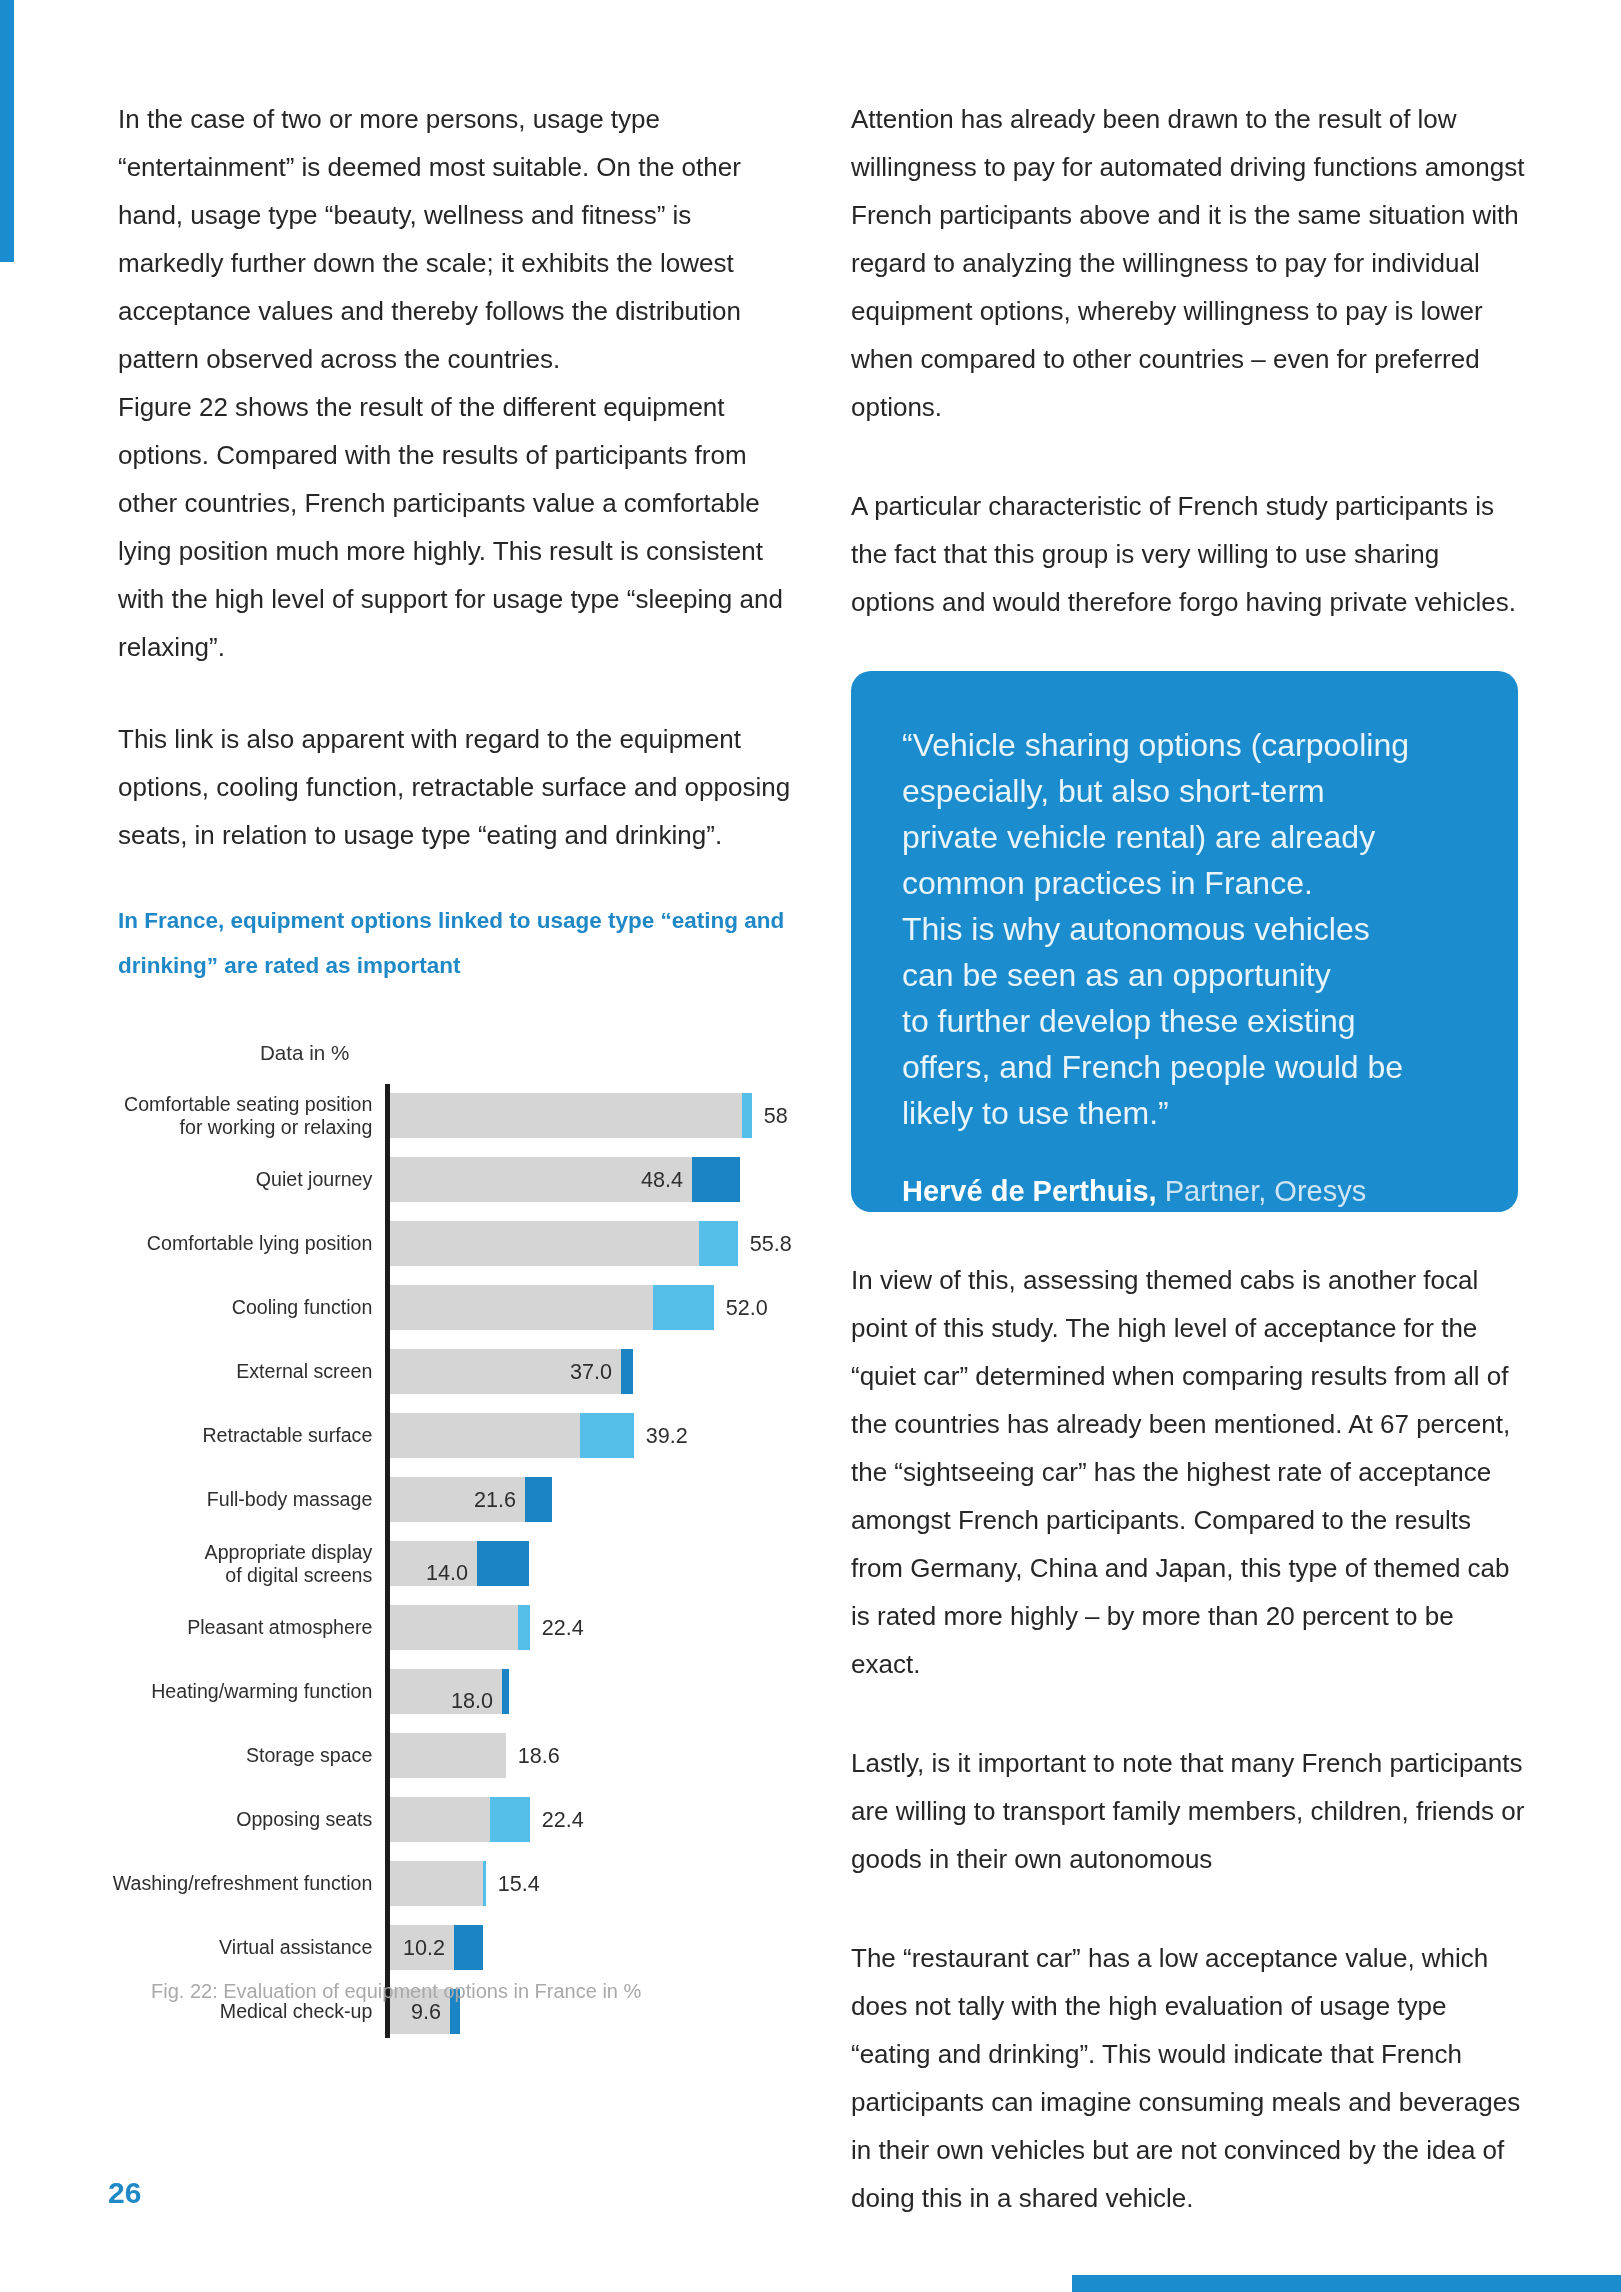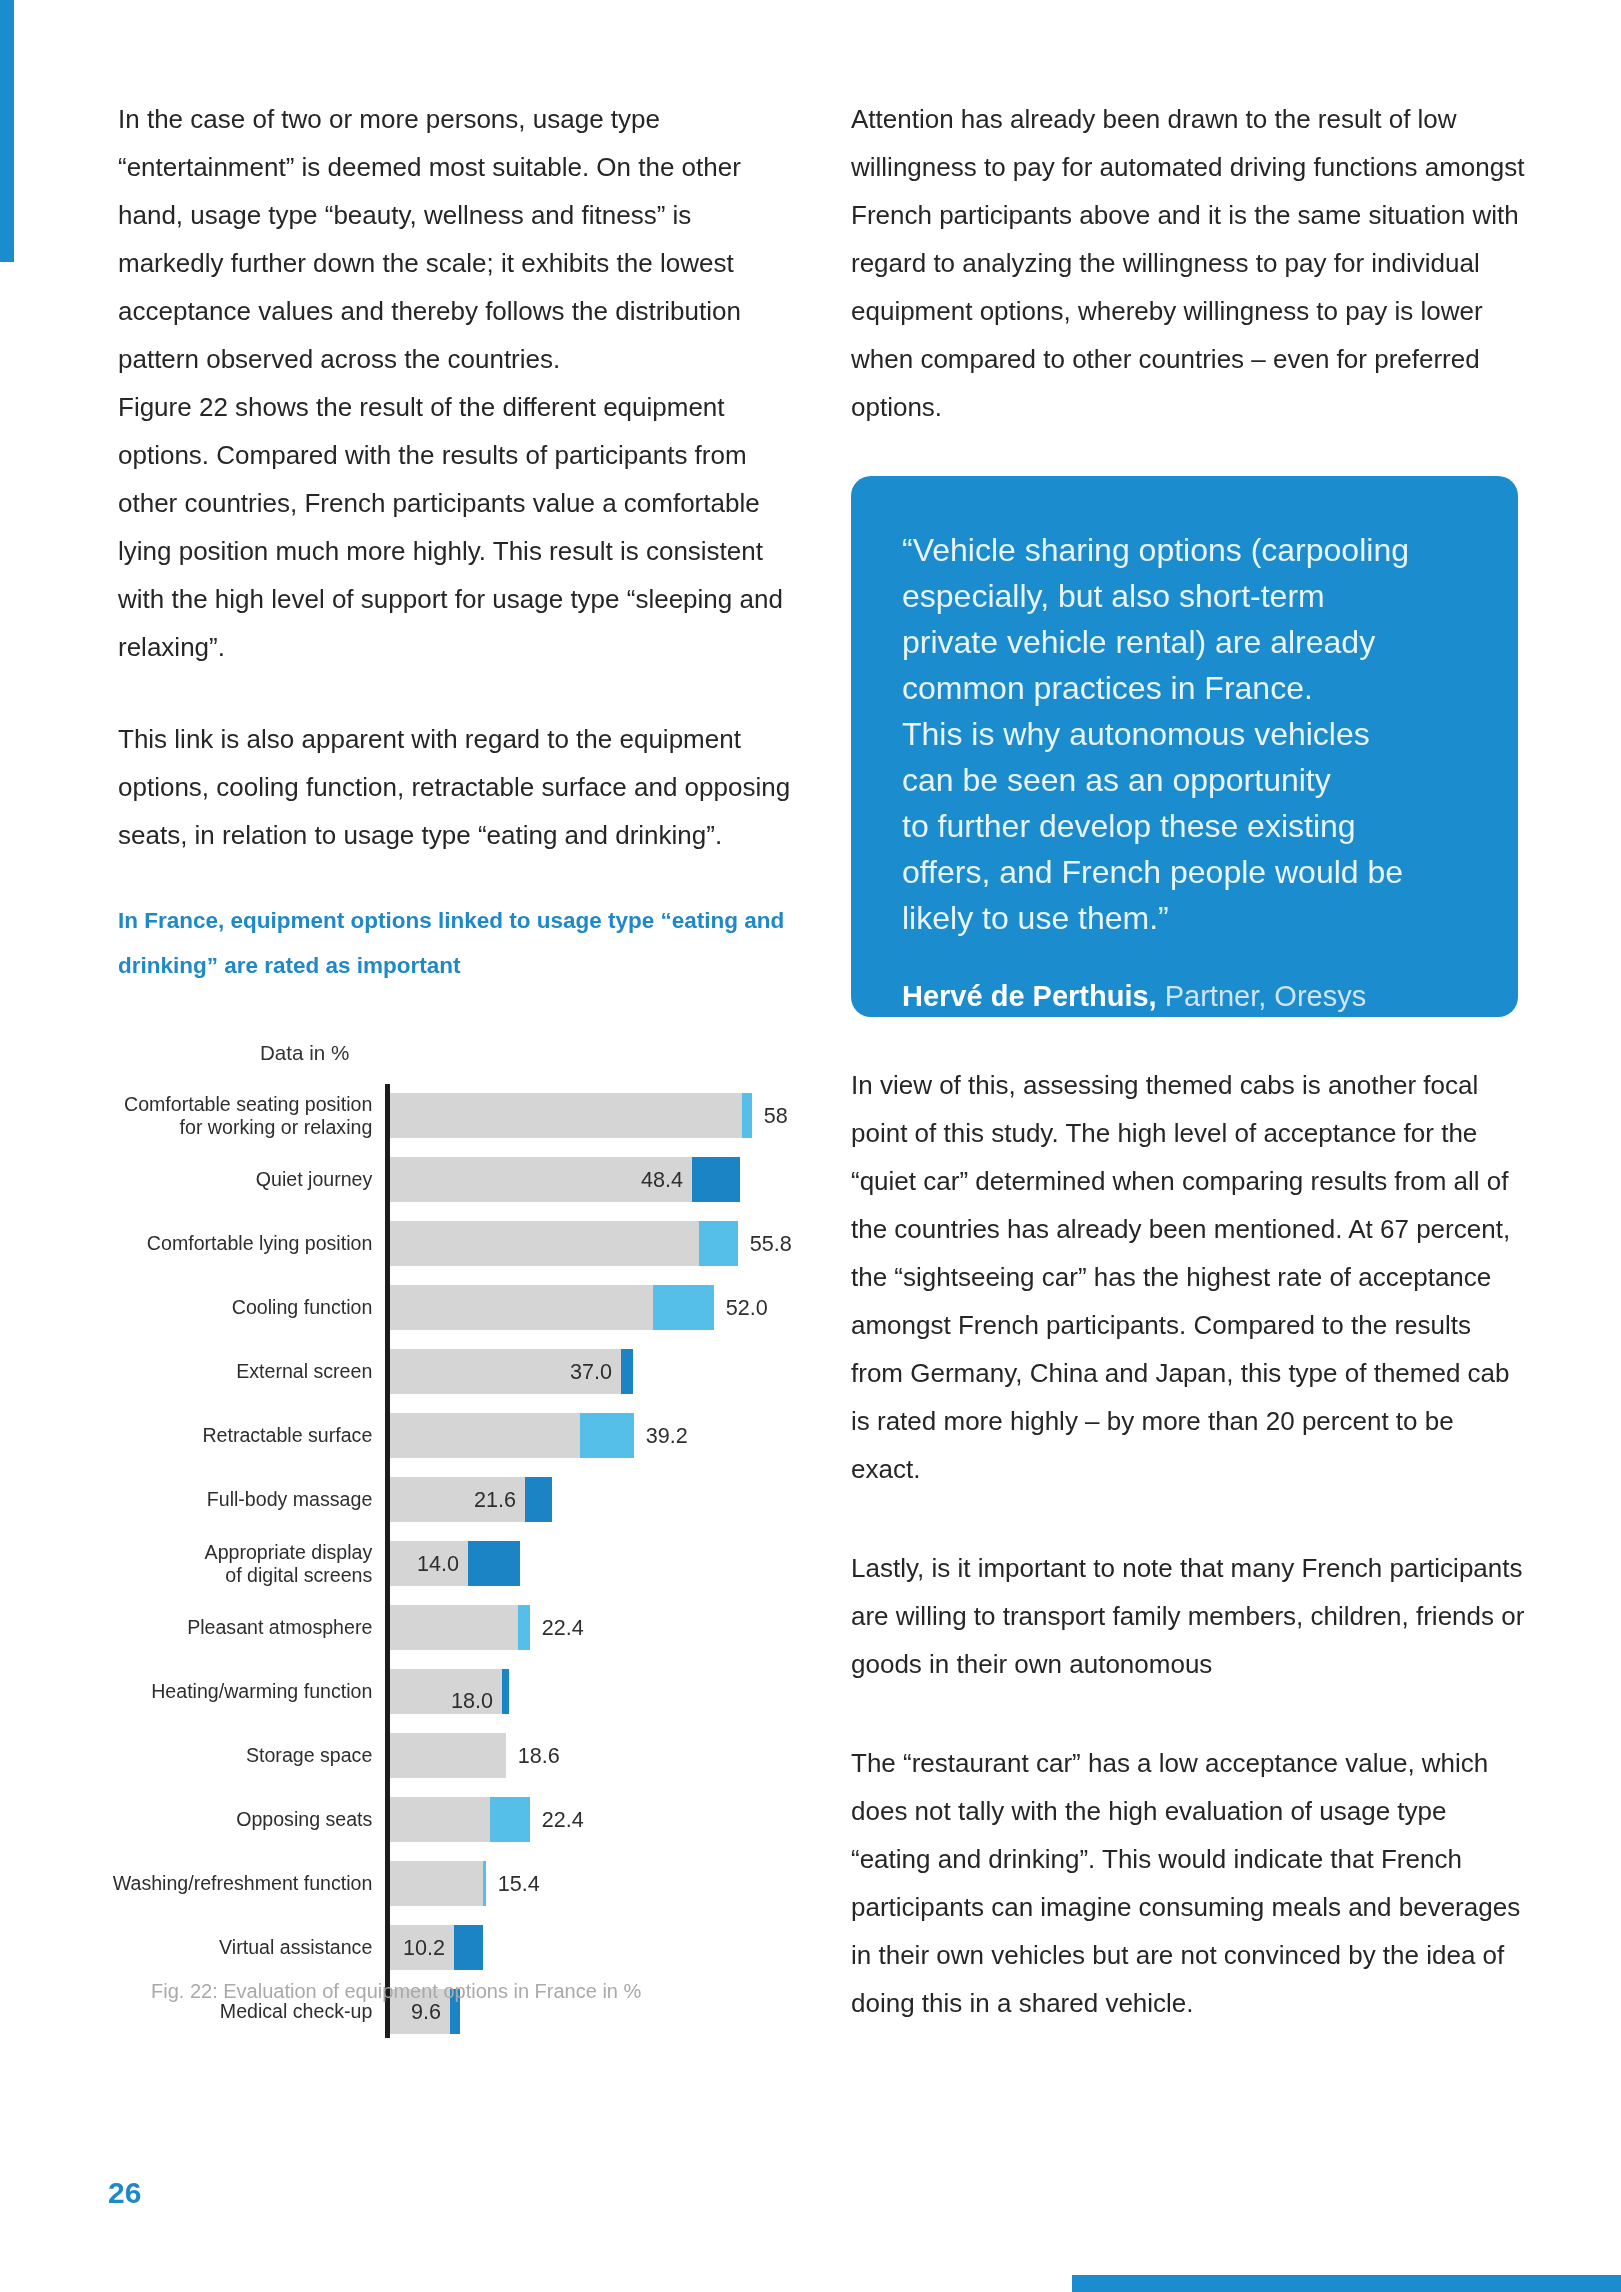--- a/index.html
+++ b/index.html
@@ -114,21 +114,21 @@
             <div class="cgray" style="width: 135px; background: rgb(213, 213, 213);">
               <span class="cval inside">21.6</span>
             </div>
             <div class="cblue" style="width: 27.4px; background: rgb(27, 132, 196);"></div>
           </div>
         </div>
         <div class="crow">
           <div class="clabel">Appropriate display
 of digital screens</div>
           <div class="cbars">
-            <div class="cgray" style="width: 78px; background: rgb(213, 213, 213);">
+            <div class="cgray" style="width: 87px; background: rgb(213, 213, 213); align-items: flex-end;">
               <span class="cval inside">14.0</span>
             </div>
             <div class="cblue" style="width: 52px; background: rgb(27, 132, 196);"></div>
           </div>
         </div>
         <div class="crow">
           <div class="clabel">Pleasant atmosphere</div>
           <div class="cbars">
             <div class="cgray" style="width: 128px; background: rgb(213, 213, 213);"></div>
             <div class="cblue" style="width: 12px; background: rgb(85, 190, 233);"></div>
@@ -185,20 +185,21 @@
             <div class="cblue" style="width: 10.6px; background: rgb(27, 132, 196);"></div>
           </div>
         </div>
       </div>
   </div>
 
   <div class="caption" style="color: rgb(169, 169, 169);">Fig. 22: Evaluation of equipment options in France in %</div>
 
   <div class="col col-right">
     <p>Attention has already been drawn to the result of low willingness to pay for automated driving functions amongst French participants above and it is the same situation with regard to analyzing the willingness to pay for individual equipment options, whereby willingness to pay is lower when compared to other countries – even for preferred options.</p>
+    <p class="gap-lg">A particular characteristic of French study participants is the fact that this group is very willing to use sharing options and would therefore forgo having private vehicles.</p>
 
     <div class="quote-box" style="background: rgb(27, 140, 205); border-radius: 20px;">
       <div class="quote-text">“Vehicle sharing options (carpooling
 especially, but also short-term
 private vehicle rental) are already
 common practices in France.
 This is why autonomous vehicles
 can be seen as an opportunity
 to further develop these existing
 offers, and French people would be

